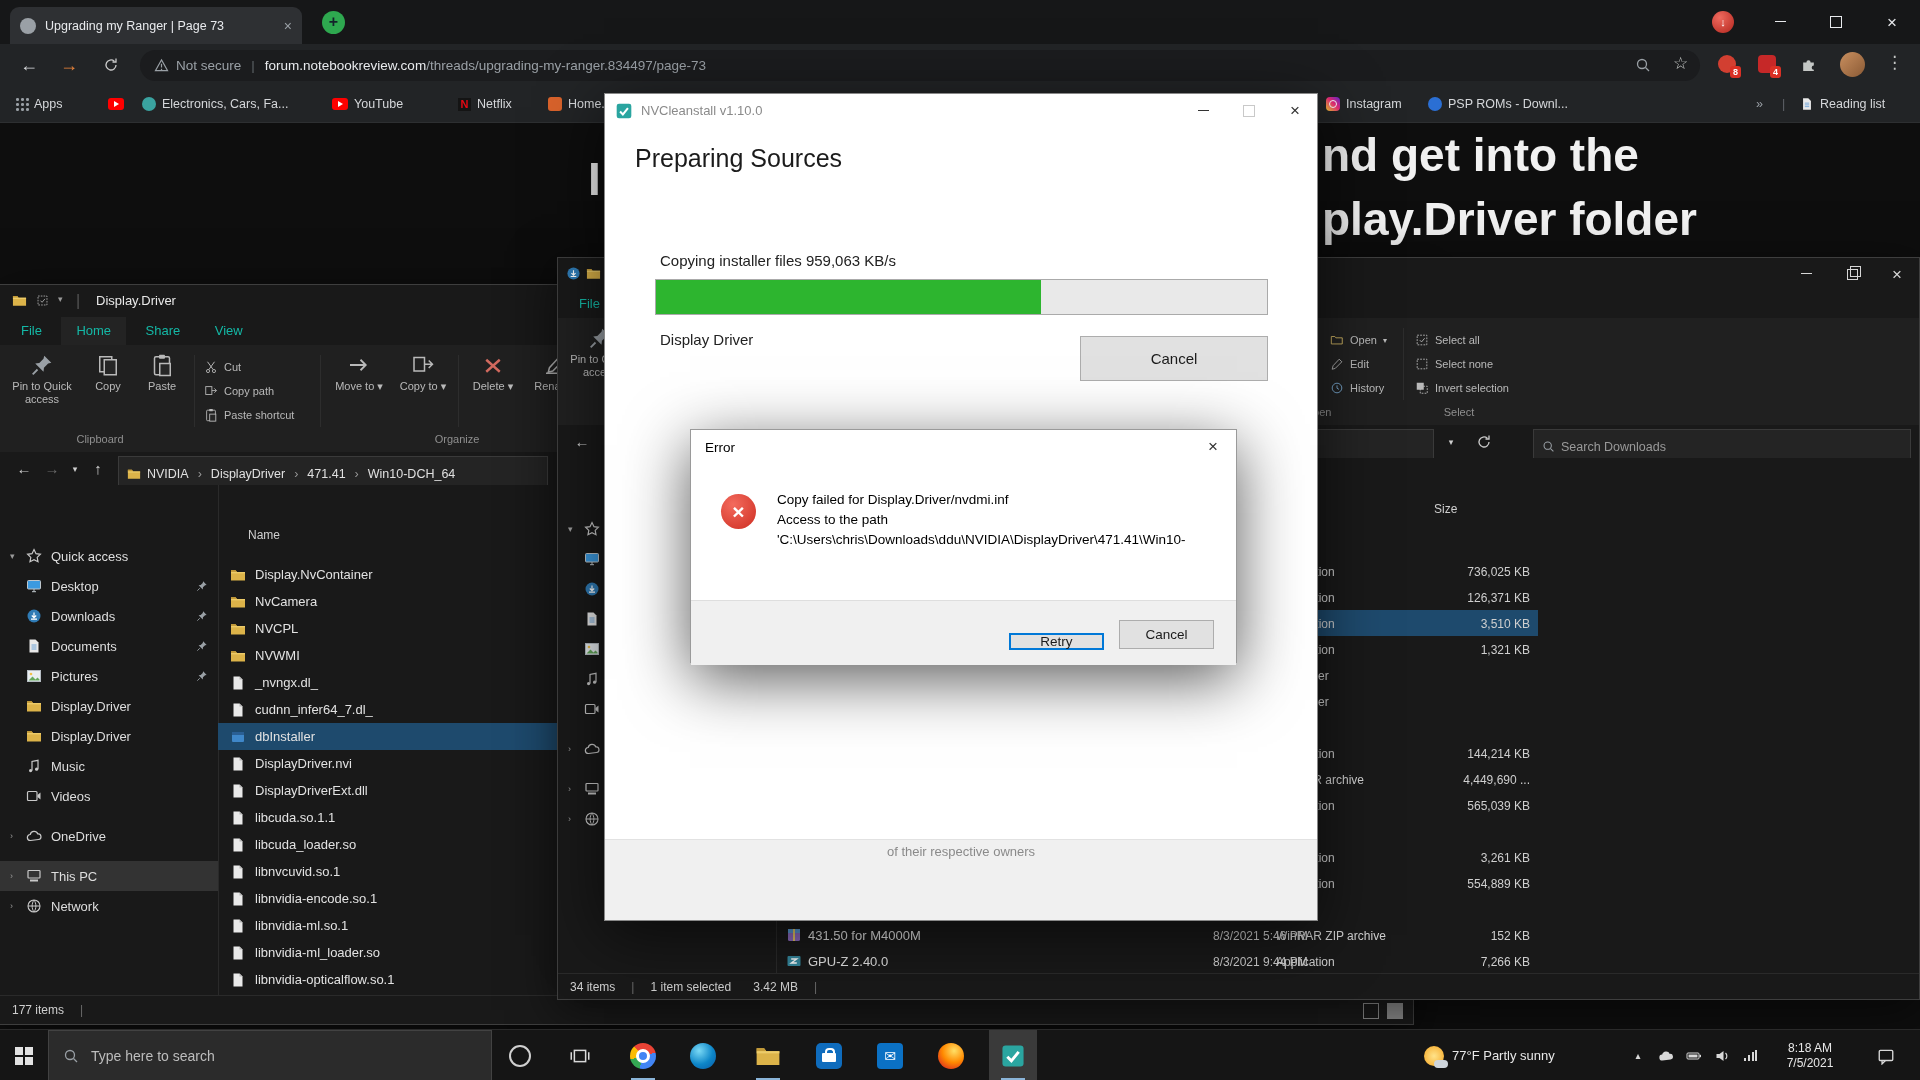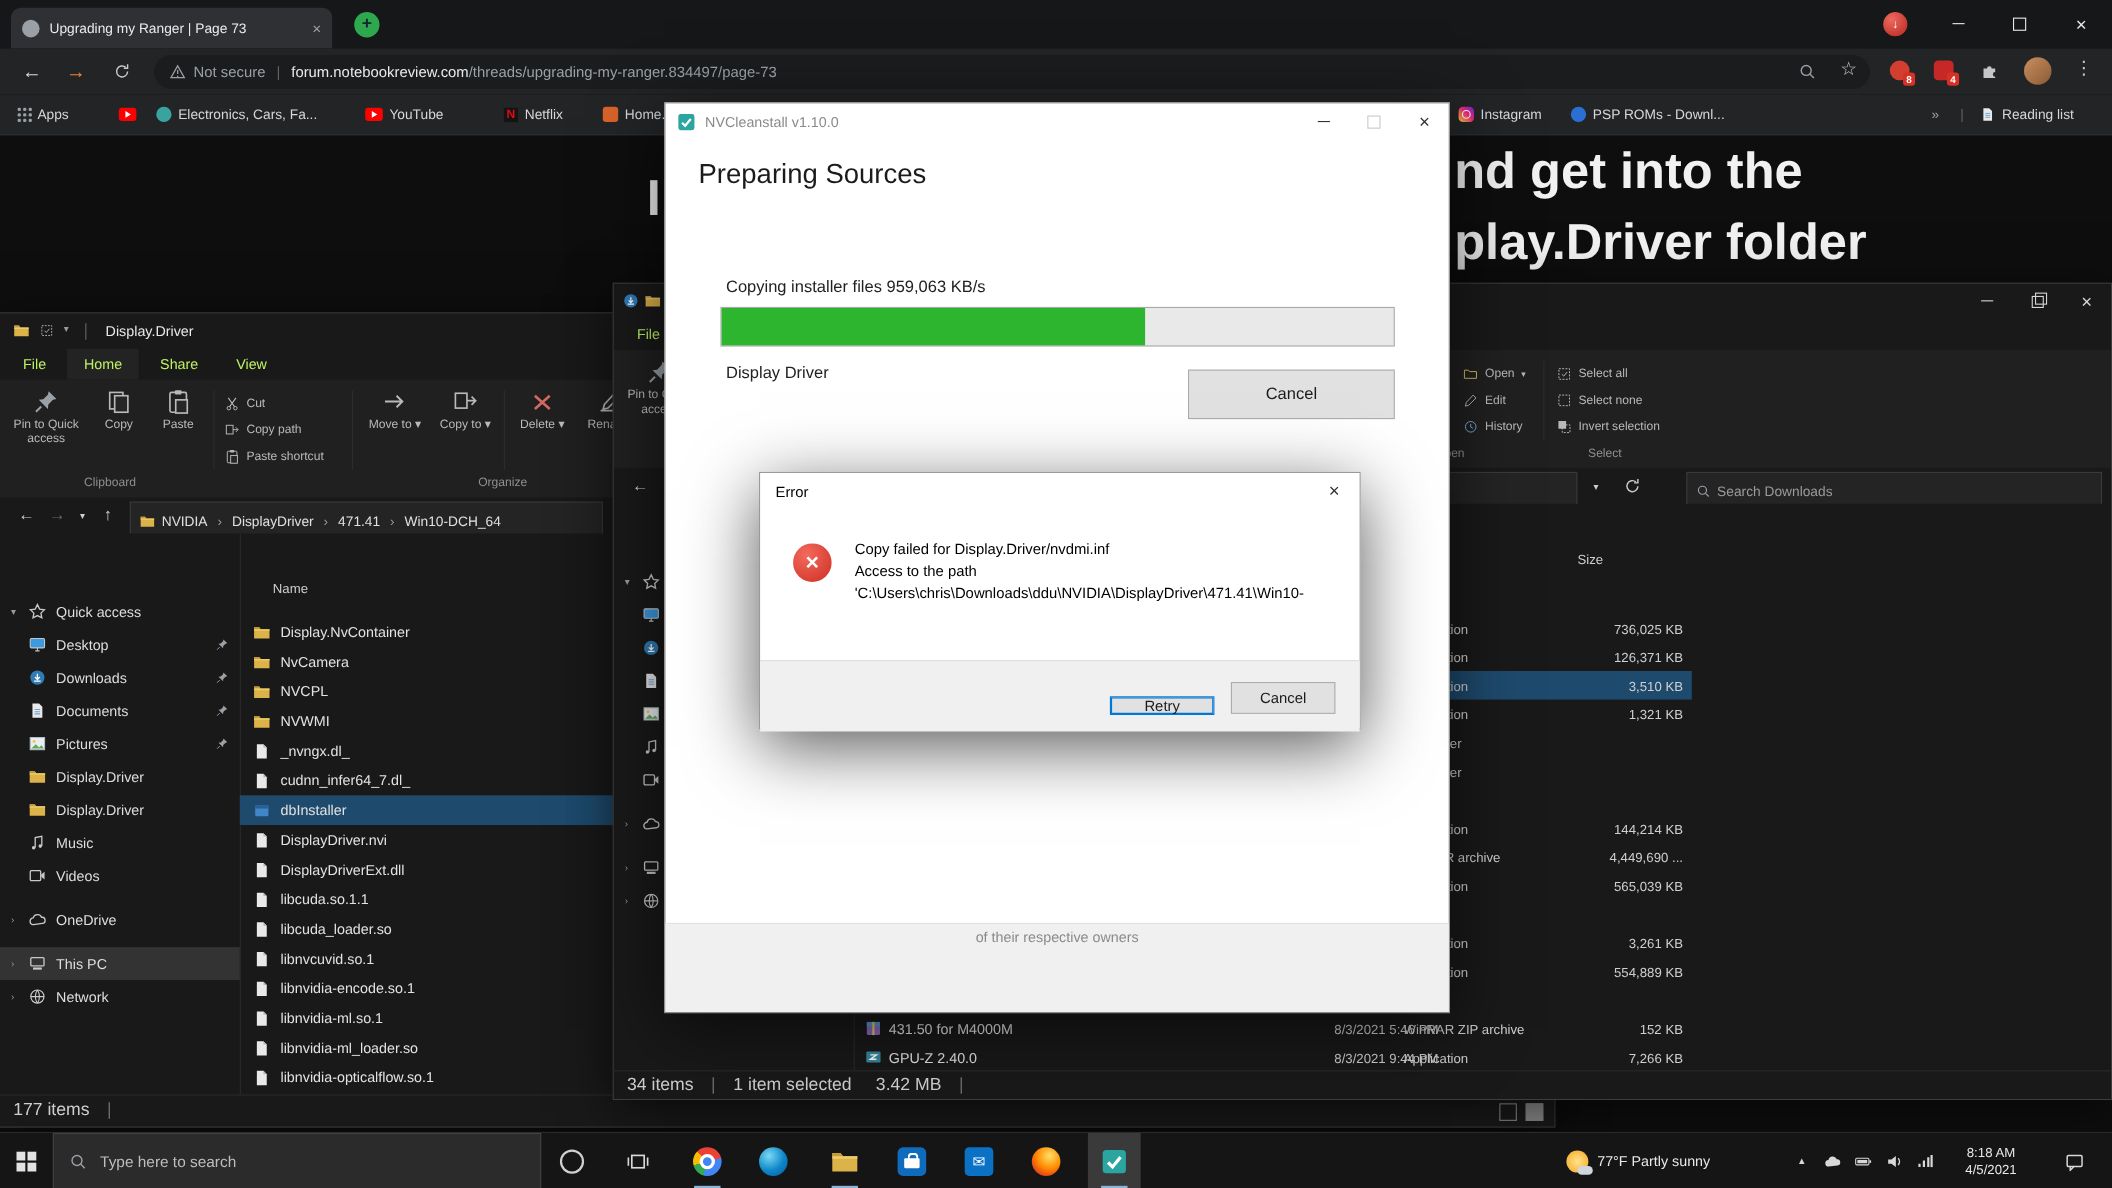--- a/index.html
+++ b/index.html
@@ -42,21 +42,21 @@
   .fav-sq{width:14px;height:14px;border-radius:3px;}
   .appsgrid{width:12px;height:12px;position:relative;}
   .appsgrid i{position:absolute;width:2.5px;height:2.5px;background:#9aa0a6;border-radius:50%;}
   .bigtxt{position:absolute;font-size:46px;font-weight:bold;color:#f1f1f1;white-space:nowrap;}
 
   
   .xw{position:absolute;background:#1f1f1f;border:1px solid #3e3e3e;box-sizing:border-box;
       box-shadow:0 10px 44px rgba(0,0,0,.55);color:#d6d6d6;}
   .xtb{position:absolute;left:0;right:0;top:0;height:32px;background:#191919;}
   .xmenu{position:absolute;left:0;right:0;top:32px;height:28px;background:#191919;border-bottom:1px solid #141414;}
-  .mi{display:inline-block;padding:6px 15px 0;height:22px;font-size:13px;color:#bef264;}
+  .mi{display:inline-block;padding:6px 15px 0;height:22px;font-size:13px;color:#14b8a6;}
   .mi.on{background:#232323;}
   .xrb{position:absolute;left:0;right:0;top:60px;height:107px;background:#202020;border-bottom:1px solid #2d2d2d;}
   .rbig{position:absolute;top:4px;height:80px;text-align:center;font-size:11px;line-height:13px;color:#b9b9b9;}
   .rbig svg{width:24px;height:24px;margin:4px auto 3px;}
   .rsm{position:absolute;height:20px;display:flex;align-items:center;gap:6px;font-size:11px;color:#b9b9b9;white-space:nowrap;}
   .rsm svg{width:14px;height:14px;}
   .rsep{position:absolute;top:10px;height:72px;width:1px;background:#2d2d2d;}
   .rgl{position:absolute;top:88px;font-size:11px;color:#8f8f8f;text-align:center;}
   .xad{position:absolute;left:0;right:0;top:167px;height:33px;background:#191919;}
   .navg{position:absolute;top:5px;width:24px;height:24px;text-align:center;font-size:15px;line-height:24px;color:#cfcfcf;}
@@ -81,21 +81,21 @@
   .f1row.sel{background:#1e4a6d;}
   .x2list{position:absolute;left:218px;top:100px;width:762px;}
   .x2row{position:relative;height:26px;}
   .x2row.sel{background:#1e4a6d;}
   .x2ic{position:absolute;left:10px;top:5px;width:16px;height:16px;}
   .x2name{position:absolute;left:32px;top:6px;font-size:13px;color:#e2e2e2;white-space:nowrap;}
   .x2date{position:absolute;left:437px;top:7px;font-size:12px;color:#cfcfcf;white-space:nowrap;}
   .x2type{position:absolute;left:500px;top:7px;font-size:12px;color:#cfcfcf;white-space:nowrap;}
   .x2size{position:absolute;right:8px;top:7px;width:130px;text-align:right;font-size:12px;color:#cfcfcf;}
   .xst{position:absolute;left:0;right:0;bottom:0;height:28px;background:#191919;border-top:1px solid #2a2a2a;
-       font-size:16px;color:#cfcfcf;display:flex;align-items:center;padding-left:12px;}
+       font-size:12px;color:#cfcfcf;display:flex;align-items:center;padding-left:12px;}
   .xst .bar{color:#6a6a6a;margin:0 16px;}
   .viewic{position:absolute;top:7px;width:14px;height:14px;border:1px solid #8a8a8a;}
 
   
   #nvclean{position:absolute;left:604px;top:93px;width:714px;height:828px;background:#fff;border:1px solid #888;
            box-sizing:border-box;box-shadow:0 14px 60px rgba(0,0,0,.6);color:#222;}
   .nvctl{position:absolute;top:0;width:46px;height:33px;display:flex;align-items:center;justify-content:center;color:#333;}
   .pbar{position:absolute;left:50px;top:185px;width:613px;height:36px;border:1px solid #aaa;background:#e9e9e9;box-sizing:border-box;}
   .pfill{height:100%;background:#2db52f;}
   .btn{display:flex;align-items:center;justify-content:center;background:#e1e1e1;border:1px solid #adadad;
@@ -1131,21 +1131,21 @@
         </svg>
       </div>
     <div class="tray" style="left:1736px;width:28px">
         <svg style="width:16px;height:16px">
           <use href="#sy-netbars"></use>
         </svg>
       </div>
     <div class="tray" style="left:1768px;width:84px">
       <div class="clock">
           <div>8:18 AM</div>
-          <div>4/5/2021</div>
+          <div>7/5/2021</div>
         </div>
     </div>
     <div class="tray" style="left:1866px;width:40px">
         <svg style="width:18px;height:18px">
           <use href="#sy-comment"></use>
         </svg>
       </div>
   </div>
 
 </div>

